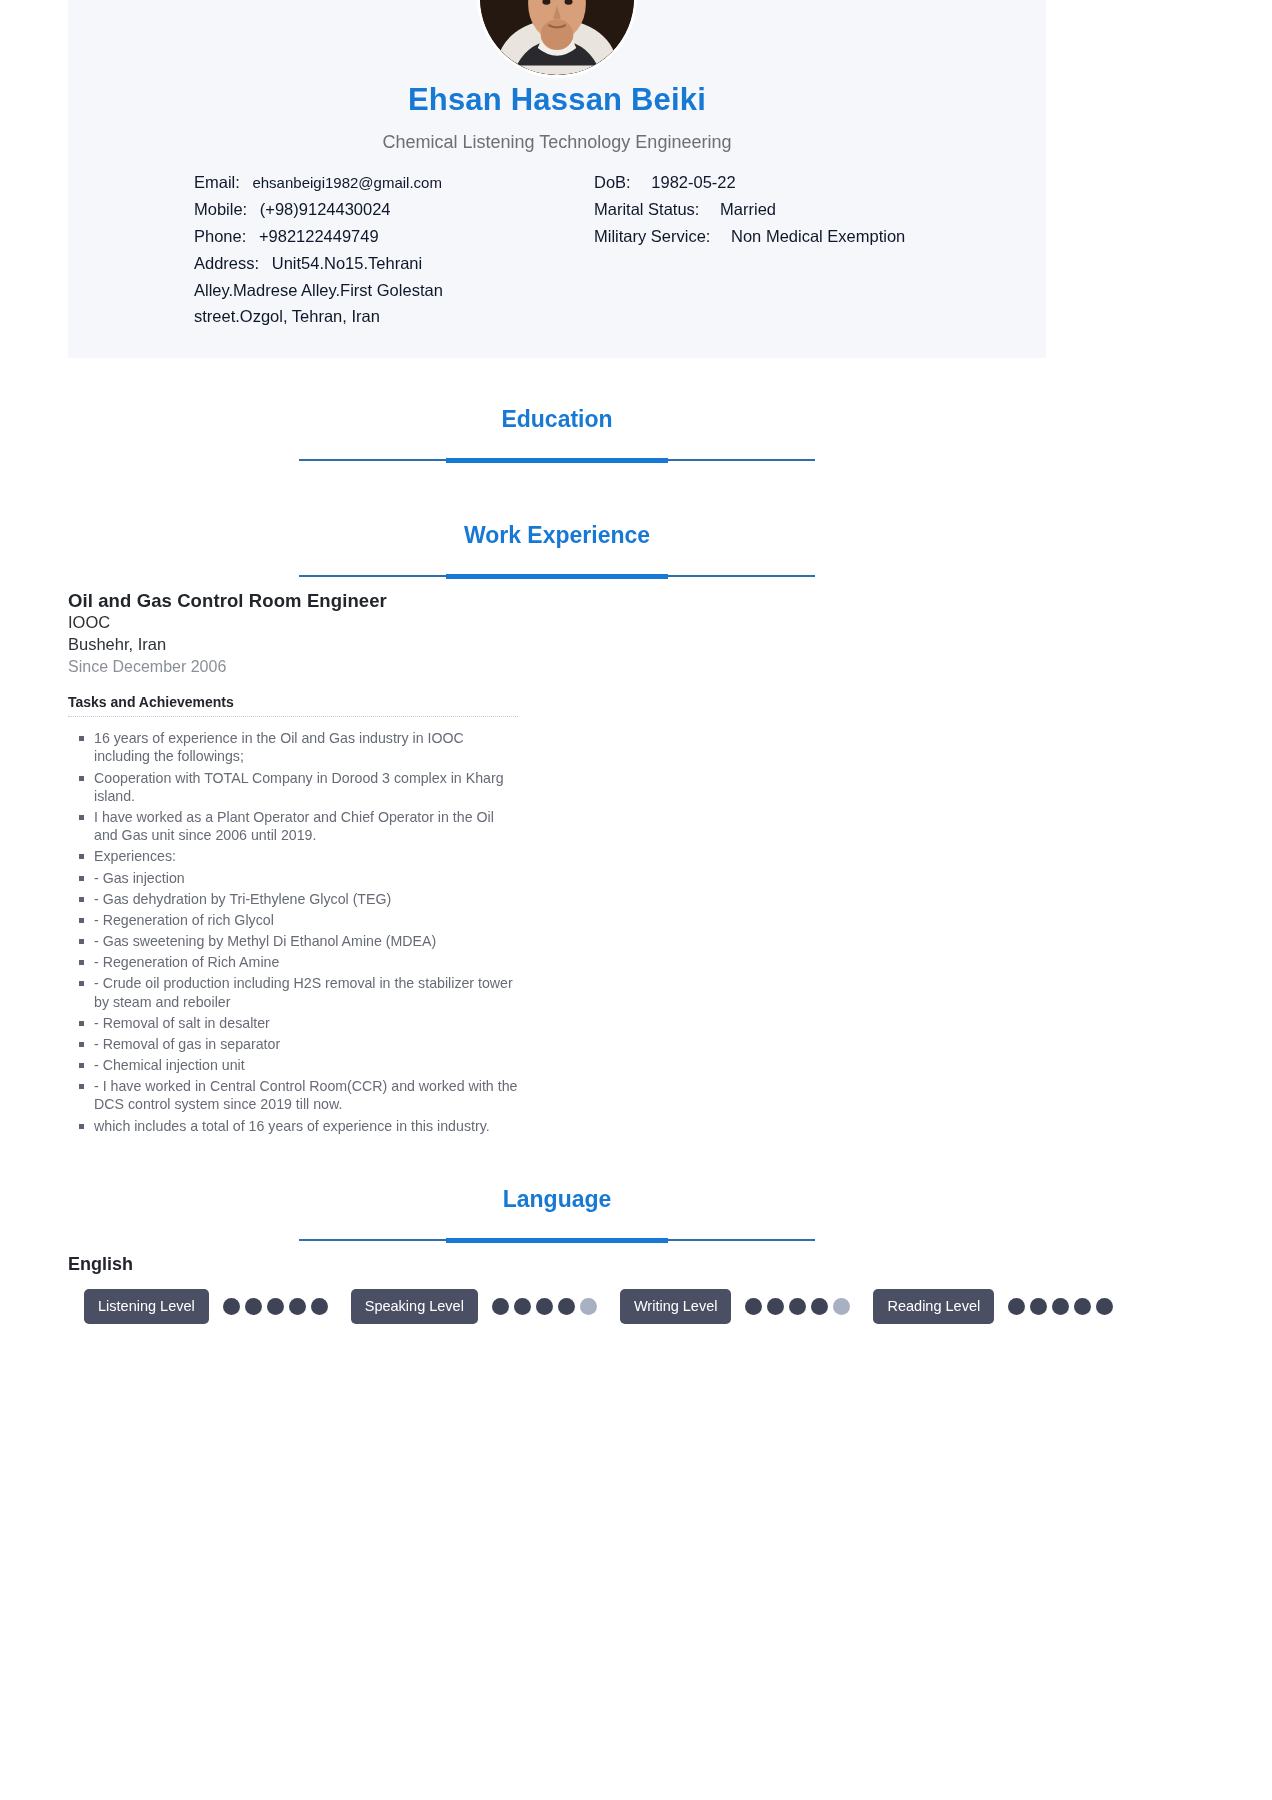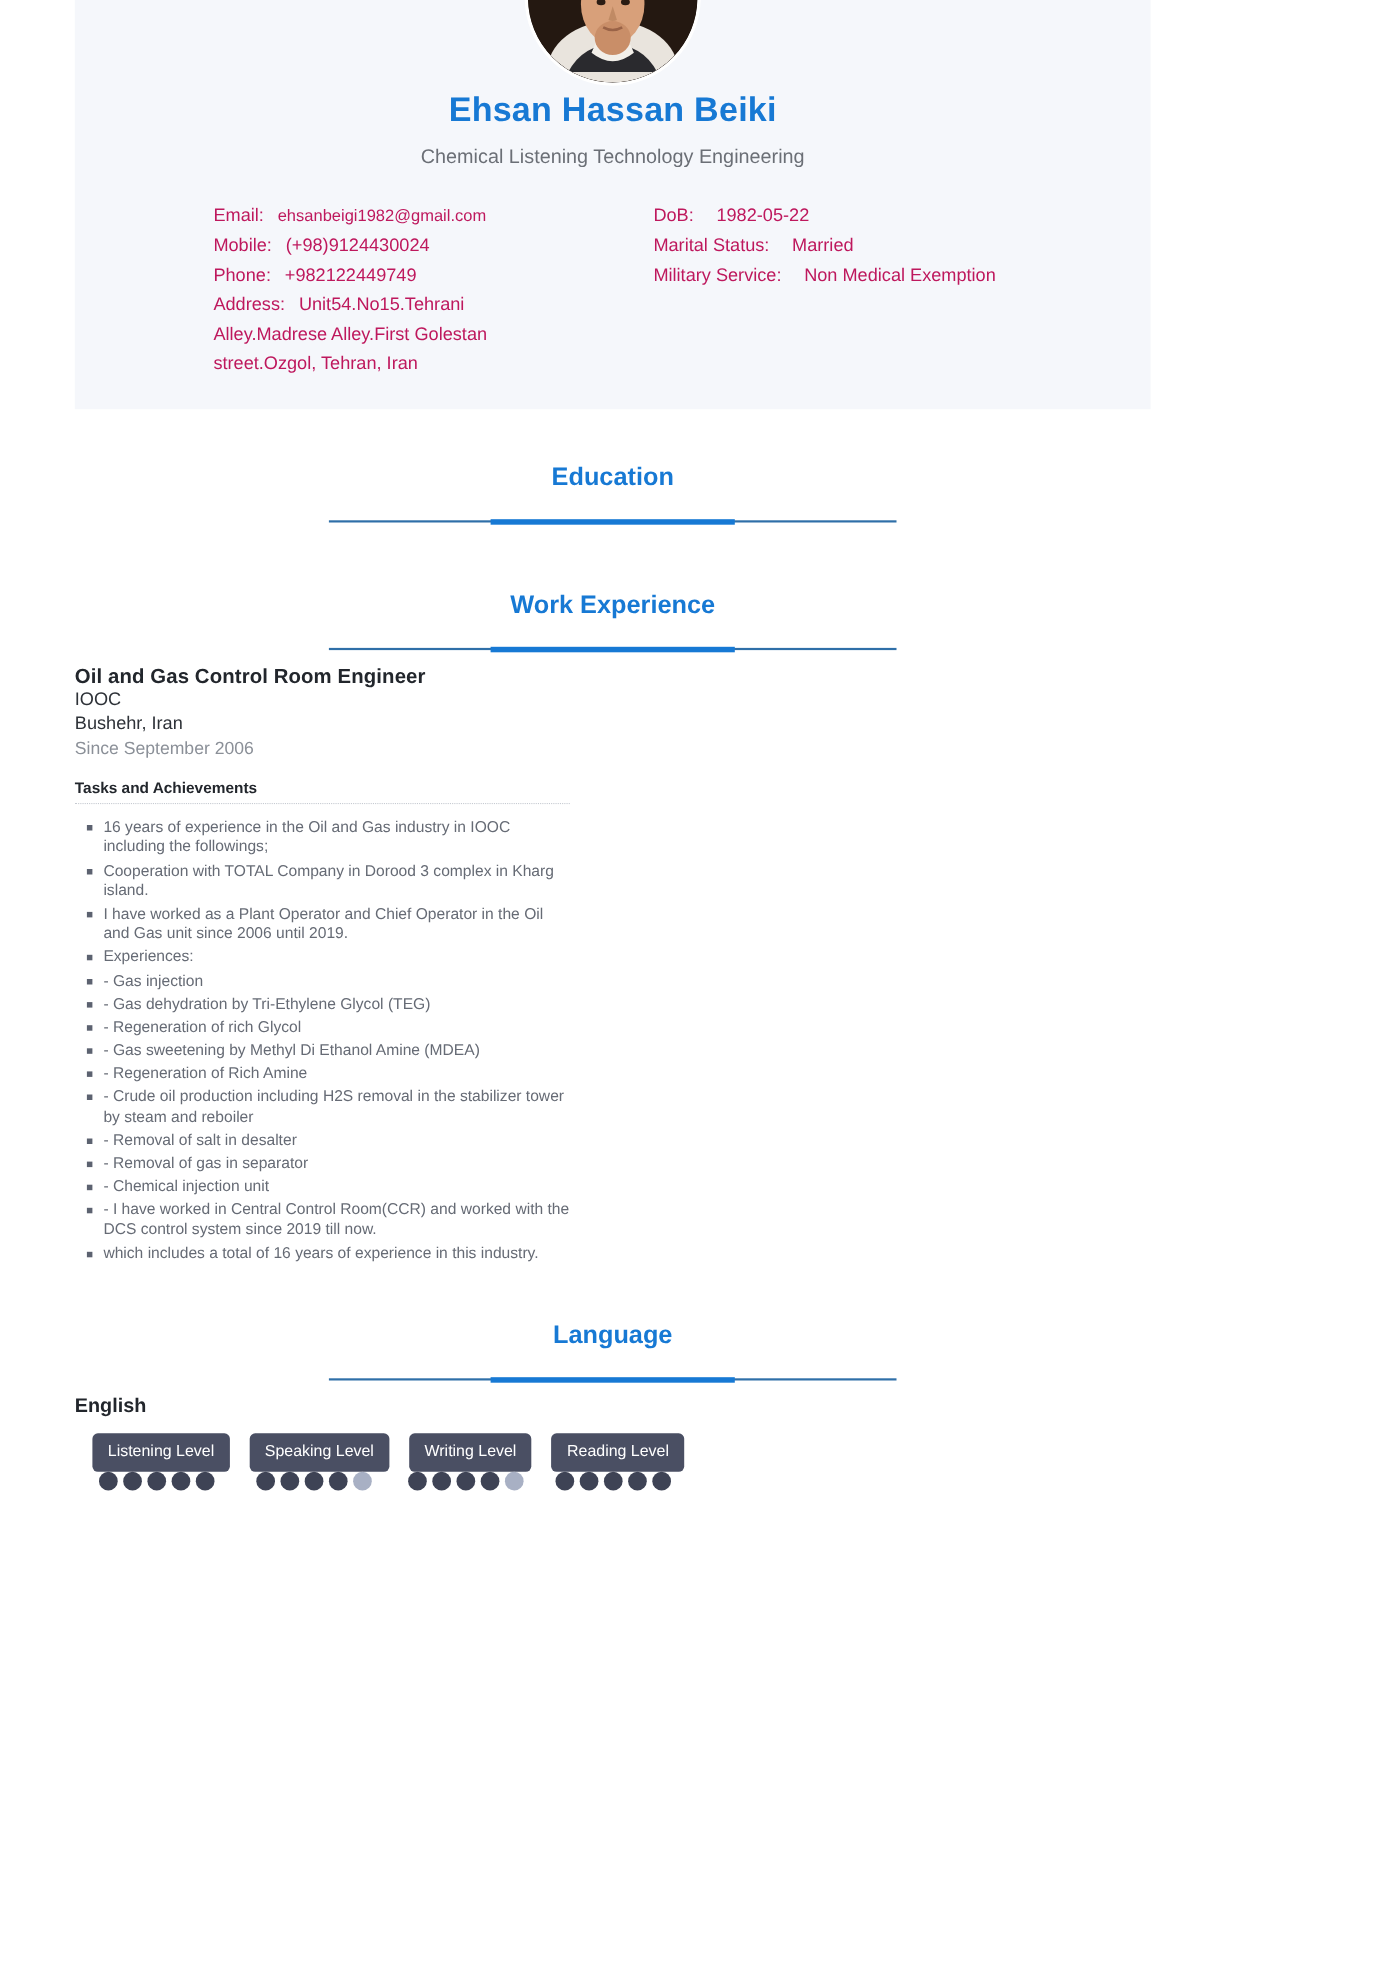--- a/index.html
+++ b/index.html
@@ -45,24 +45,24 @@
   .job-title {
     text-align: center;
     color: #6b6f76;
     font-size: 18px;
     margin-top: 14px;
     font-weight: 400;
   }
 
   .contact-grid {
     display: flex;
-    margin-top: 30px;
+    margin-top: 16px;
     padding: 0 120px 0 126px;
     font-size: 16.5px;
-    color: #be185d;
+    color: #0f172a;
     line-height: 1.63;
   }
   .contact-col { flex: 1 1 0; }
   .contact-col.right { padding-left: 68px; }
   .contact-line { white-space: normal; }
   .contact-line .val { }
   .kv-gap { display: inline-block; width: 8px; }
 
   
   .section-head {
@@ -158,21 +158,21 @@
     font-size: 18px;
     font-weight: bold;
     color: #22262c;
     margin-bottom: 14px;
   }
   .lang-row {
     display: flex;
     align-items: center;
     flex-wrap: nowrap;
   }
-  .lang-item { display: flex; align-items: center; flex-direction: column; }
+  .lang-item { display: flex; align-items: center; }
   .lang-badge {
     background: #4a4f63;
     color: #ffffff;
     font-size: 14.5px;
     border-radius: 5px;
     padding: 9px 14px 10px 14px;
     white-space: nowrap;
     margin-left: 18px;
   }
   .lang-item:first-child .lang-badge { margin-left: 16px; }
@@ -275,21 +275,21 @@
     <div class="rule-wrap">
       <div class="rule-thin"></div>
       <div class="rule-thick"></div>
     </div>
   </div>
 
   <div class="block">
     <div class="entry-title">Oil and Gas Control Room Engineer</div>
     <div class="entry-line">IOOC</div>
     <div class="entry-line">Bushehr, Iran</div>
-    <div class="entry-meta">Since September 2006</div>
+    <div class="entry-meta">Since December 2006</div>
 
     <div class="tasks-head">Tasks and Achievements</div>
     <div class="tasks-rule"></div>
     <ul class="tasks" id="tasks-list">
         <li>16 years of experience in the Oil and Gas industry in IOOC including the followings;</li>
         <li>Cooperation with TOTAL Company in Dorood 3 complex in Kharg island.</li>
         <li>I have worked as a Plant Operator and Chief Operator in the Oil and Gas unit since 2006 until 2019.</li>
         <li>Experiences:</li>
         <li>- Gas injection</li>
         <li>- Gas dehydration by Tri-Ethylene Glycol (TEG)</li>

